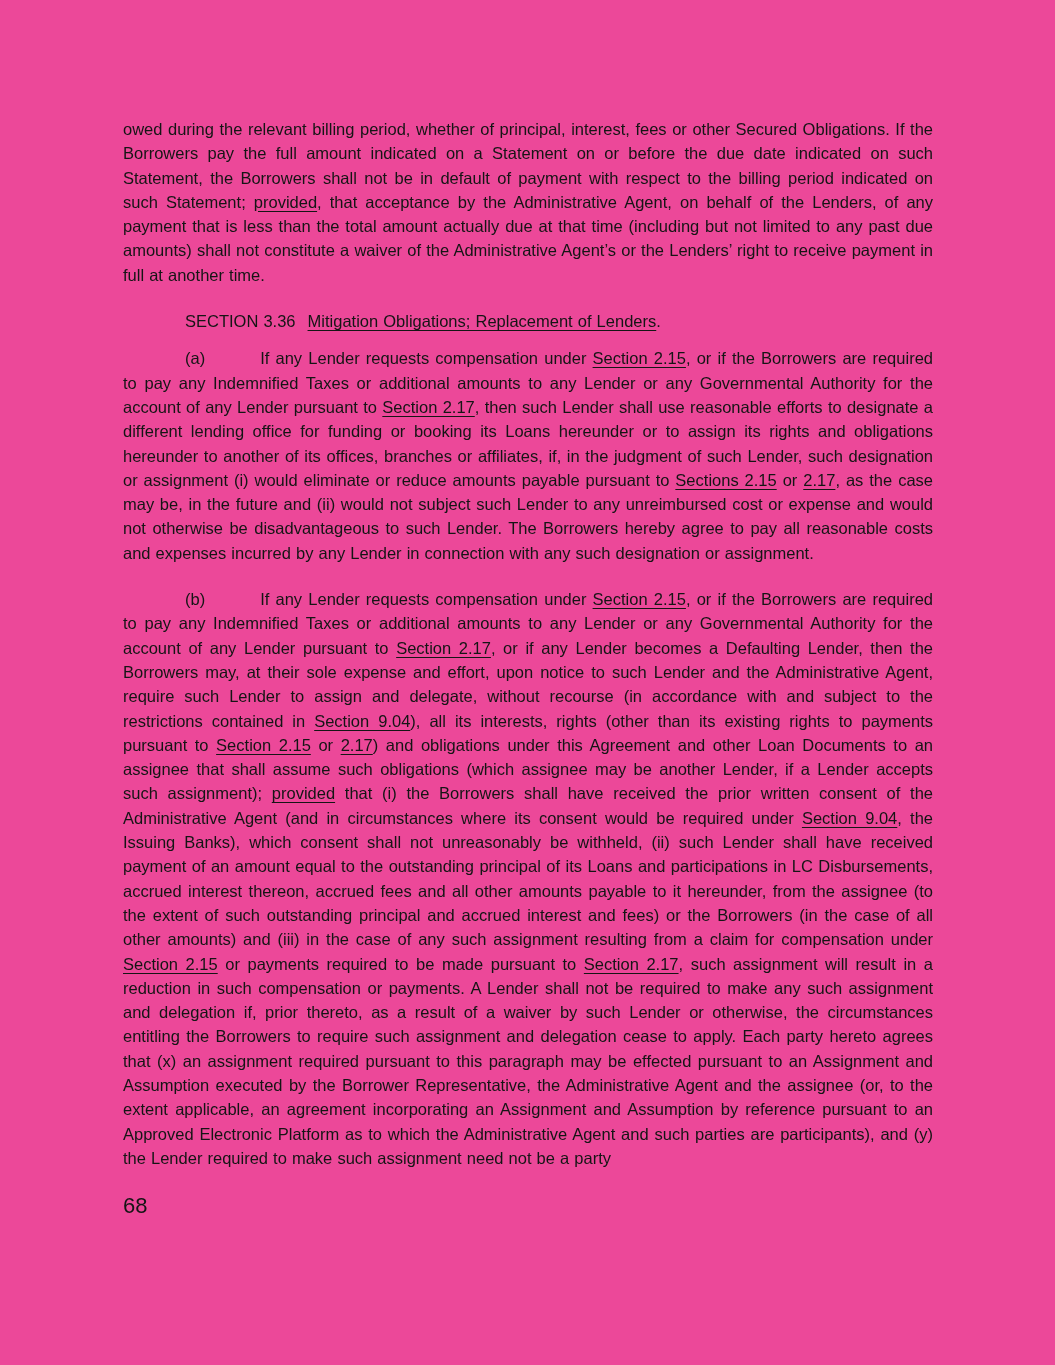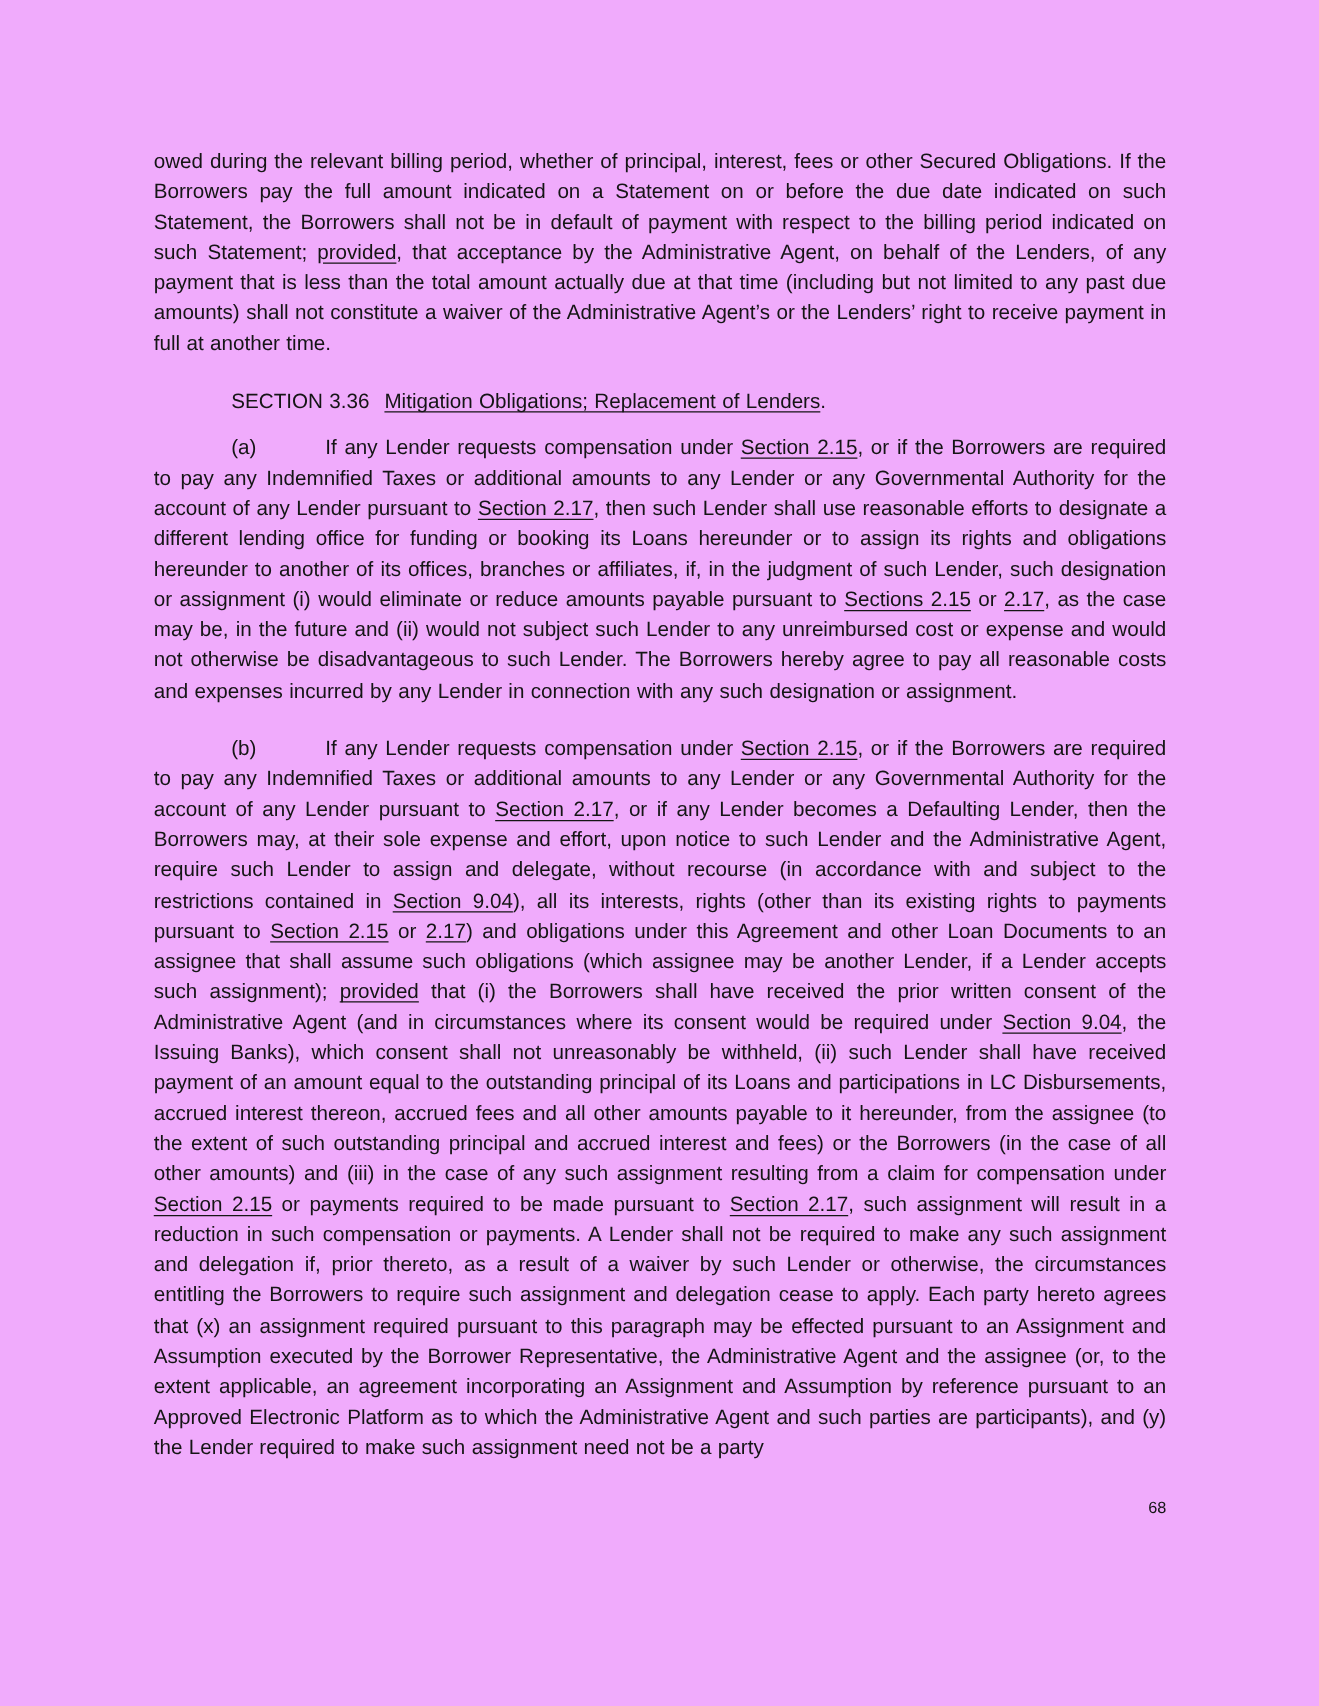--- a/index.html
+++ b/index.html
@@ -5,21 +5,21 @@
   html, body {
     margin: 0;
     padding: 0;
     background: #e8e8e8;
   }
   .page {
     position: relative;
     width: 1055px;
     height: 1365px;
     margin: 0 auto;
-    background: #f0abfc;
+    background: #ec4899;
     color: #151515;
     font-family: "Liberation Sans", sans-serif;
     overflow: hidden;
   }
   .content {
     position: absolute;
     left: 123px;
     top: 117px;
     width: 810px;
   }
@@ -43,23 +43,23 @@
   .tab {
     display: inline-block;
     width: 55px;
   }
   .gap {
     display: inline-block;
     width: 12px;
   }
   .pageno {
     margin-top: 24px;
-    font-size: 13px;
+    font-size: 22px;
     line-height: 24px;
-    text-align: right;
+    text-align: left;
   }
   .docid {
     margin-top: 21px;
     font-size: 13px;
     line-height: 16px;
     text-align: left;
     color: #232323;
   }
 </style>
 </head>

